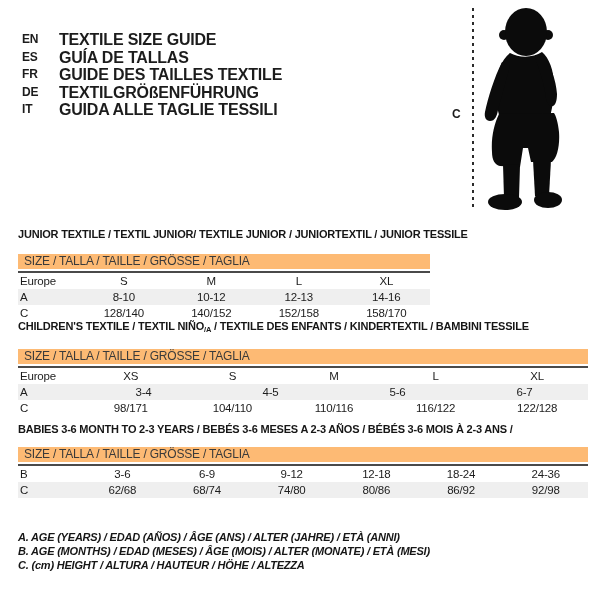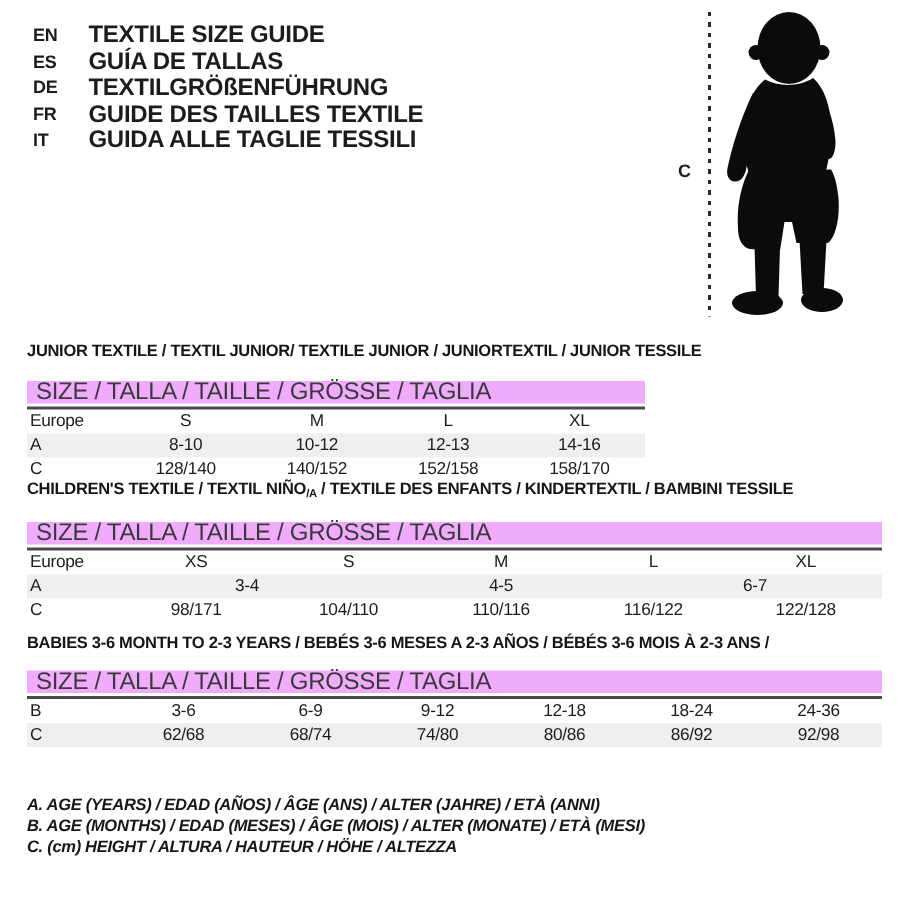--- a/index.html
+++ b/index.html
@@ -7,21 +7,21 @@
   .canvas {
     position: relative;
     width: 600px;
     height: 600px;
     background: #ffffff;
     font-family: "Liberation Sans", sans-serif;
     color: #1c1c1c;
     overflow: hidden;
   }
   
-  .lang-block { position: absolute; left: 22px; top: 15px; }
+  .lang-block { position: absolute; left: 22px; top: 31px; }
   .lang-row { display: flex; line-height: 17.5px; }
   .lang-code {
     width: 37px; font-size: 12px; font-weight: bold; letter-spacing: -0.2px;
   }
   .lang-title { font-size: 16px; font-weight: bold; letter-spacing: -0.2px; }
   
   .dotted-line {
     position: absolute; left: 472px; top: 8px; width: 2px; height: 203px;
     background: repeating-linear-gradient(to bottom, #2b2b2b 0 3px, transparent 3px 7px);
   }
@@ -31,22 +31,22 @@
   }
   .baby-svg { position: absolute; left: 477px; top: 6px; }
   
   .section { position: absolute; left: 18px; }
   .sec-title {
     font-size: 11px; font-weight: bold; letter-spacing: -0.2px;
     line-height: 13.5px; white-space: nowrap; color: #161616;
   }
   .sub-a { font-size: 7.5px; vertical-align: -2px; }
   .size-bar {
-    height: 15px; line-height: 15px; background: #f0abfc;
-    font-size: 16px; letter-spacing: -0.2px; color: #3a3a3a;
+    height: 15px; line-height: 15px; background: #fdba74;
+    font-size: 12px; letter-spacing: -0.2px; color: #3a3a3a;
     padding-left: 6px;
   }
   .size-bar.gap { margin-top: 12px; }
   .size-bar.gap-sm { margin-top: 10px; }
   .size-table { margin-top: 2px; border-top: 2px solid #4a4a4a; }
   .t-row { display: flex; height: 16px; line-height: 16px; }
   .t-row.shaded { background: #efefef; }
   .t-label {
     width: 62px; font-size: 11.5px; letter-spacing: -0.2px;
     padding-left: 2px; color: #1c1c1c;
@@ -70,26 +70,26 @@
   <div class="lang-block">
     <div class="lang-row">
       <span class="lang-code">EN</span>
       <span class="lang-title">TEXTILE SIZE GUIDE</span>
     </div>
     <div class="lang-row">
       <span class="lang-code">ES</span>
       <span class="lang-title">GUÍA DE TALLAS</span>
     </div>
     <div class="lang-row">
+      <span class="lang-code">FR</span>
+      <span class="lang-title">GUIDE DES TAILLES TEXTILE</span>
+    </div>
+    <div class="lang-row">
       <span class="lang-code">DE</span>
       <span class="lang-title">TEXTILGRÖßENFÜHRUNG</span>
-    </div>
-    <div class="lang-row">
-      <span class="lang-code">FR</span>
-      <span class="lang-title">GUIDE DES TAILLES TEXTILE</span>
     </div>
     <div class="lang-row">
       <span class="lang-code">IT</span>
       <span class="lang-title">GUIDA ALLE TAGLIE TESSILI</span>
     </div>
   </div>
 
   <div class="dotted-line"></div>
   <div class="figure-label">C</div>
   <svg class="baby-svg" width="96" height="208" viewBox="0 0 96 208" xmlns="http://www.w3.org/2000/svg">
@@ -147,20 +147,21 @@
         <span class="t-cell">XS</span>
         <span class="t-cell">S</span>
         <span class="t-cell">M</span>
         <span class="t-cell">L</span>
         <span class="t-cell">XL</span>
       </div>
       <div class="t-row shaded">
         <span class="t-label">A</span>
         <span class="t-cell">3-4</span>
         <span class="t-cell">4-5</span>
+        <span class="t-cell">5-6</span>
         <span class="t-cell">6-7</span>
       </div>
       <div class="t-row">
         <span class="t-label">C</span>
         <span class="t-cell">98/171</span>
         <span class="t-cell">104/110</span>
         <span class="t-cell">110/116</span>
         <span class="t-cell">116/122</span>
         <span class="t-cell">122/128</span>
       </div>

